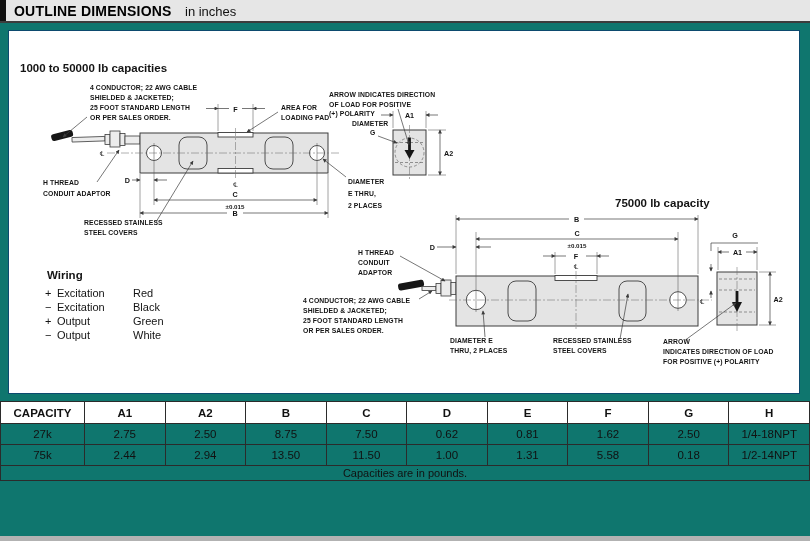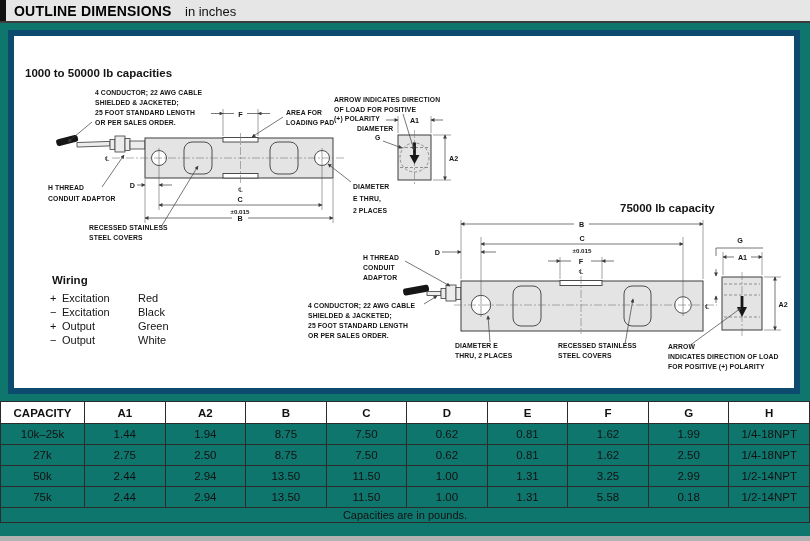--- a/index.html
+++ b/index.html
@@ -6,21 +6,21 @@
   .page{position:relative;width:810px;height:541px;background:#0f766e;overflow:hidden;
         font-family:"Liberation Sans",sans-serif;}
   
   .hdr{position:absolute;left:0;top:0;width:810px;height:23px;background:#e6e6e6;
        border-bottom:2px solid #3c3c3c;box-sizing:border-box;}
   .hdr-block{position:absolute;left:0;top:0;width:6px;height:21px;background:#101010;}
   .hdr-title{position:absolute;left:14px;top:3px;font-weight:bold;font-size:14px;color:#000;letter-spacing:.2px;}
   .hdr-sub{position:absolute;left:185px;top:4px;font-size:13px;color:#111;}
   
   .draw-box{position:absolute;left:8px;top:30px;width:792px;height:364px;
-            border:6px solid #0c4a6e;box-sizing:border-box;background:#fff;}
+            border:1px solid #0c4a6e;box-sizing:border-box;background:#fff;}
   svg{display:block;}
   .body{fill:#e4e4e4;stroke:#3c3c3c;stroke-width:1;}
   .cover{fill:none;stroke:#3c3c3c;stroke-width:.9;}
   .hole{fill:#fff;stroke:#3c3c3c;stroke-width:.9;}
   .notch{fill:#fff;stroke:#3c3c3c;stroke-width:.9;}
   .s{stroke:#3c3c3c;stroke-width:.7;fill:none;}
   .ext{stroke:#555;stroke-width:.55;fill:none;}
   .cl-line{stroke:#707070;stroke-width:.55;stroke-dasharray:8 2 2 2;fill:none;}
   .dash{stroke:#555;stroke-width:.6;stroke-dasharray:3 2;fill:none;}
   .blk{fill:#161616;}
@@ -325,54 +325,30 @@
           <th>C</th>
           <th>D</th>
           <th>E</th>
           <th>F</th>
           <th>G</th>
           <th>H</th>
         </tr>
     </thead>
     <tbody>
         <tr>
-          <td>10k–25k</td>
-          <td>1.44</td>
-          <td>1.94</td>
-          <td>8.75</td>
-          <td>7.50</td>
-          <td>0.62</td>
-          <td>0.81</td>
-          <td>1.62</td>
-          <td>1.99</td>
-          <td>1/4-18NPT</td>
-        </tr>
-        <tr>
           <td>27k</td>
           <td>2.75</td>
           <td>2.50</td>
           <td>8.75</td>
           <td>7.50</td>
           <td>0.62</td>
           <td>0.81</td>
           <td>1.62</td>
           <td>2.50</td>
           <td>1/4-18NPT</td>
-        </tr>
-        <tr>
-          <td>50k</td>
-          <td>2.44</td>
-          <td>2.94</td>
-          <td>13.50</td>
-          <td>11.50</td>
-          <td>1.00</td>
-          <td>1.31</td>
-          <td>3.25</td>
-          <td>2.99</td>
-          <td>1/2-14NPT</td>
         </tr>
         <tr>
           <td>75k</td>
           <td>2.44</td>
           <td>2.94</td>
           <td>13.50</td>
           <td>11.50</td>
           <td>1.00</td>
           <td>1.31</td>
           <td>5.58</td>

